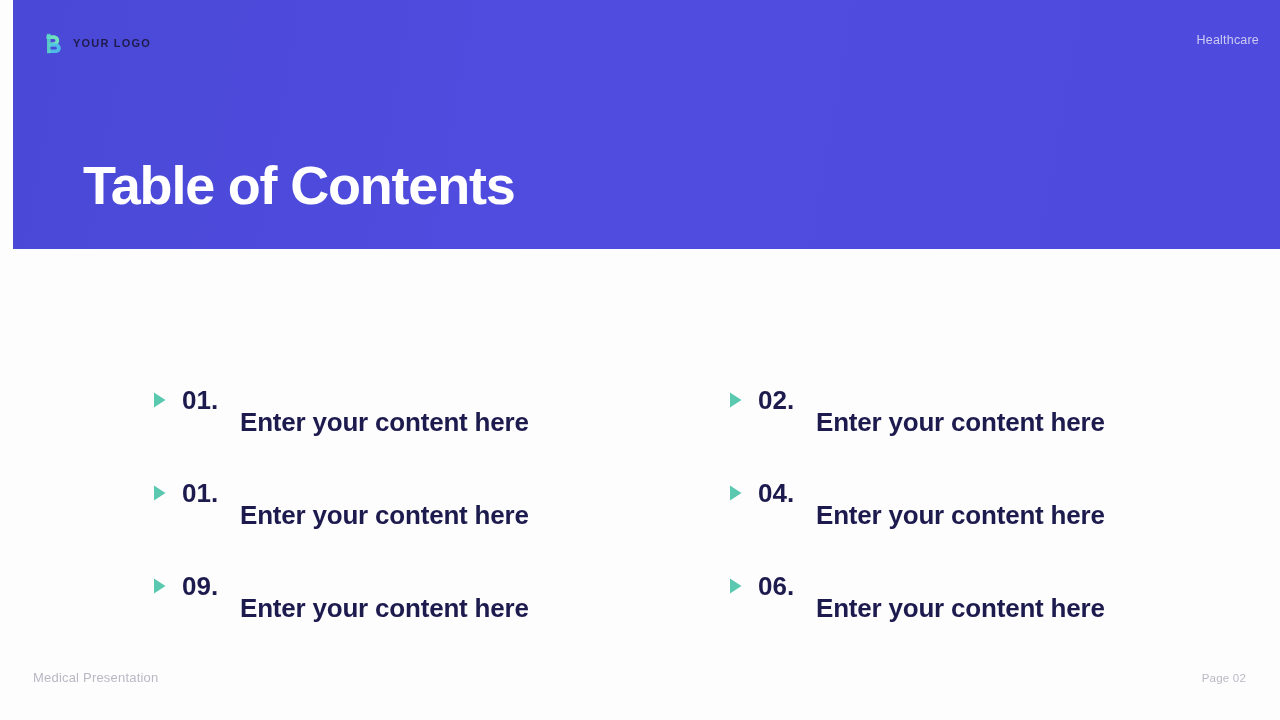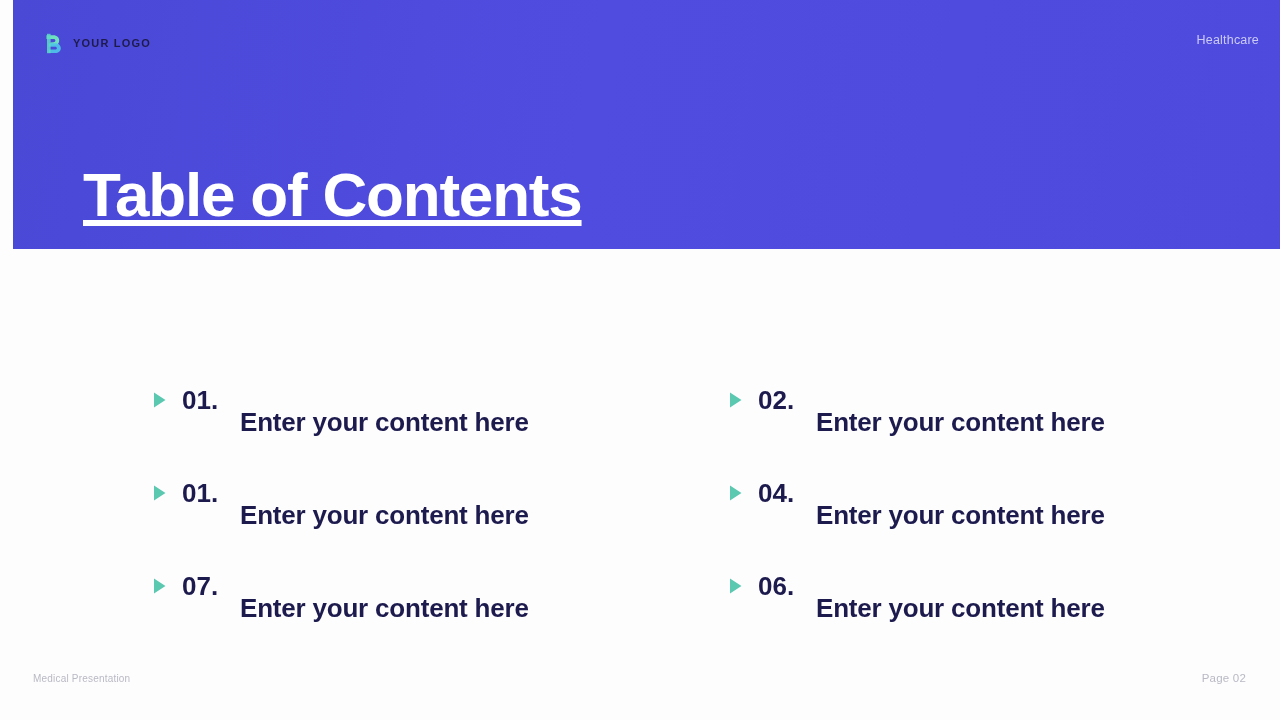--- a/index.html
+++ b/index.html
@@ -64,27 +64,26 @@
     font-size: 12.5px;
     color: #ccccf2;
     letter-spacing: 0.2px;
     line-height: 1;
   }
 
   #page-title {
     position: absolute;
     left: 70px;
     top: 122px;
-    font-size: 62px;
+    font-size: 54px;
     font-weight: bold;
     color: #ffffff;
     letter-spacing: -1.2px;
     line-height: 1;
     white-space: nowrap;
-    text-decoration: underline;
   }
 
   
   #toc-grid {
     position: absolute;
     left: 0;
     top: 288px;
     width: 1280px;
     height: 360px;
     display: grid;
@@ -124,21 +123,21 @@
     line-height: 1;
     white-space: nowrap;
     margin-top: 44px;
   }
 
   
   #footer-left {
     position: absolute;
     left: 33px;
     bottom: 36px;
-    font-size: 10px;
+    font-size: 13px;
     color: #b9b9c4;
     letter-spacing: 0.2px;
     line-height: 1;
   }
   #footer-right {
     position: absolute;
     right: 34px;
     bottom: 36px;
     font-size: 11.5px;
     color: #b9b9c4;
@@ -211,21 +210,21 @@
       <span class="toc-number">04.</span>
       <span class="toc-text">Enter your content here</span>
     </div>
 
     <div class="toc-item">
       <span class="toc-bullet">
         <svg width="16" height="18" viewBox="0 0 16 18" xmlns="http://www.w3.org/2000/svg">
           <path d="M2 1.5 L13.5 9 L2 16.5 Z" fill="#5bc8b0"></path>
         </svg>
       </span>
-      <span class="toc-number">07.</span>
+      <span class="toc-number">09.</span>
       <span class="toc-text">Enter your content here</span>
     </div>
 
     <div class="toc-item">
       <span class="toc-bullet">
         <svg width="16" height="18" viewBox="0 0 16 18" xmlns="http://www.w3.org/2000/svg">
           <path d="M2 1.5 L13.5 9 L2 16.5 Z" fill="#5bc8b0"></path>
         </svg>
       </span>
       <span class="toc-number">06.</span>

